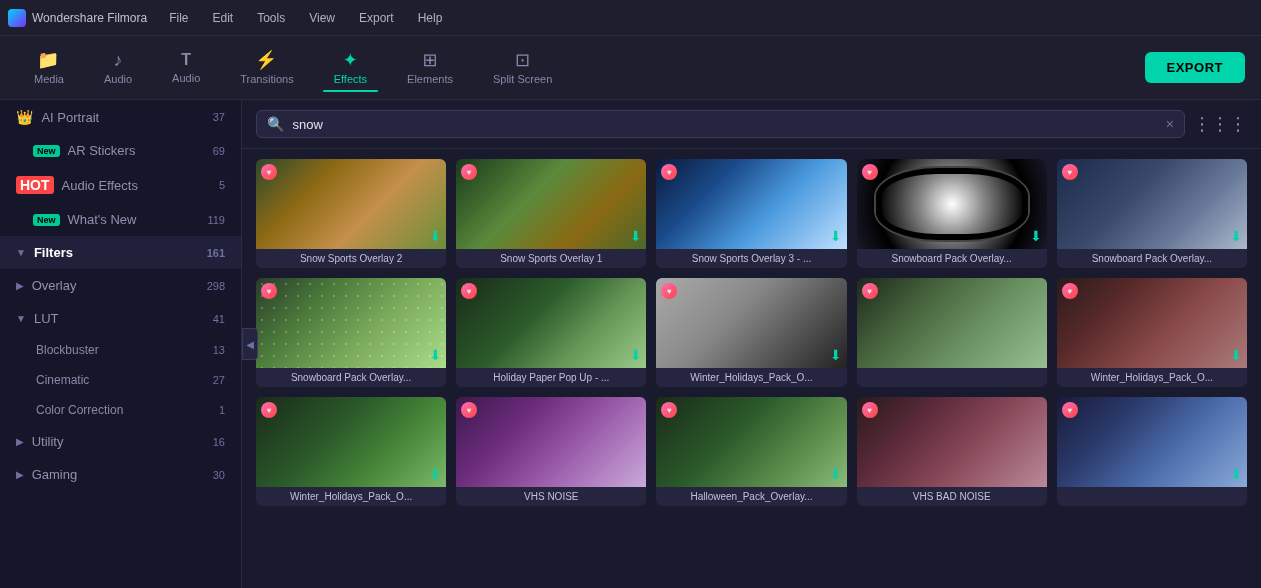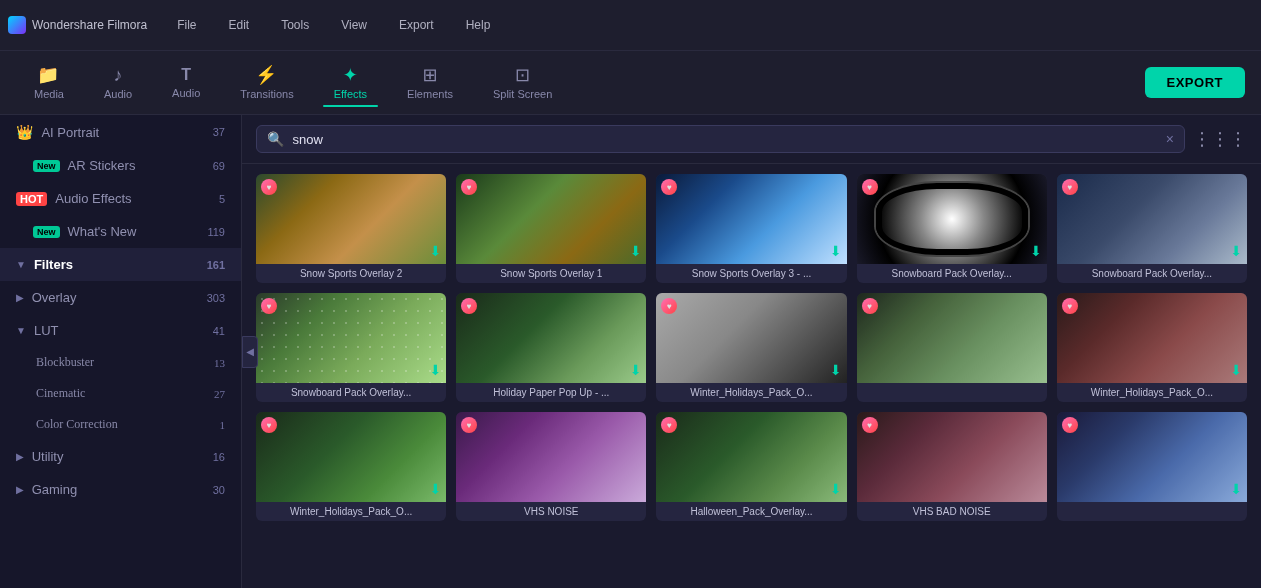--- a/index.html
+++ b/index.html
@@ -12,23 +12,23 @@
       overflow: hidden;
       display: flex;
       flex-direction: column;
     }
 
     
     .menu-bar {
       background: #1e1e2e;
       display: flex;
       align-items: center;
-      height: 51px;
+      height: 36px;
       padding: 0 8px;
-      gap: 12px;
+      gap: 4px;
       border-bottom: 1px solid #2a2a3e;
     }
     .app-logo {
       display: flex;
       align-items: center;
       gap: 6px;
       margin-right: 8px;
     }
     .logo-icon {
       width: 18px; height: 18px;
@@ -140,38 +140,37 @@
       color: #000;
       font-size: 9px;
       font-weight: 700;
       padding: 1px 4px;
       border-radius: 3px;
       margin-left: 17px;
     }
     .badge-hot {
       background: #ff4444;
       color: #fff;
-      font-size: 11px;
+      font-size: 14px;
       font-weight: 700;
       padding: 1px 4px;
       border-radius: 3px;
     }
     .badge-ai {
       color: #f0c040;
       font-size: 14px;
     }
     .sidebar-sub-item {
       display: flex;
       align-items: center;
       padding: 8px 16px 8px 36px;
       cursor: pointer;
       font-size: 12px;
       color: #8888a8;
       gap: 24px;
-      font-family: Liberation Serif, serif;
     }
     .expand-icon {
       font-size: 10px;
       color: #7070a0;
     }
 
     
     .content-area {
       flex: 1;
       background: #1a1a2e;
@@ -410,21 +409,21 @@
 
     <div class="sidebar-item active">
       <span class="expand-icon">▼</span>
       <span>Filters</span>
       <span class="sidebar-badge">161</span>
     </div>
 
     <div class="sidebar-item">
       <span class="expand-icon">▶</span>
       <span>Overlay</span>
-      <span class="sidebar-badge">303</span>
+      <span class="sidebar-badge">298</span>
     </div>
 
     <div class="sidebar-item">
       <span class="expand-icon">▼</span>
       <span>LUT</span>
       <span class="sidebar-badge">41</span>
     </div>
 
     <div class="sidebar-sub-item">
       <span>Blockbuster</span>

